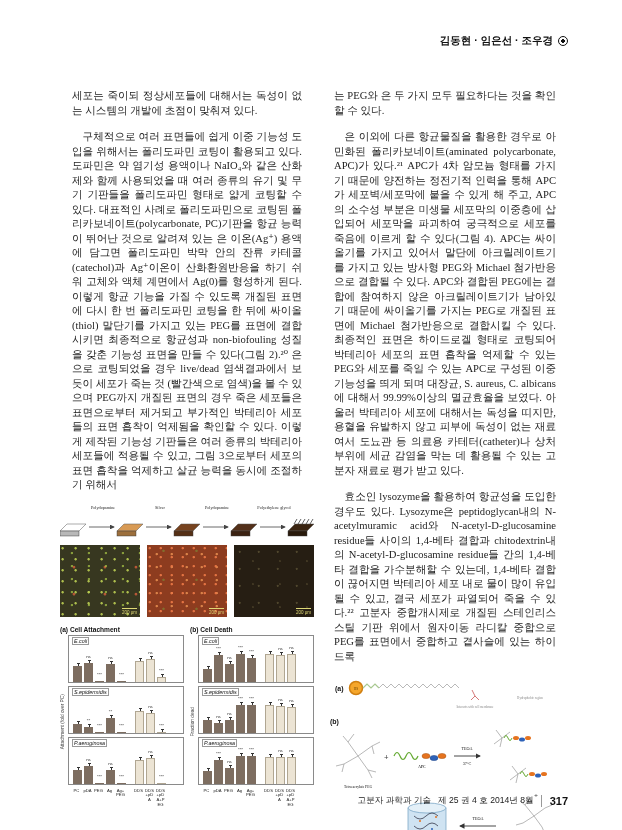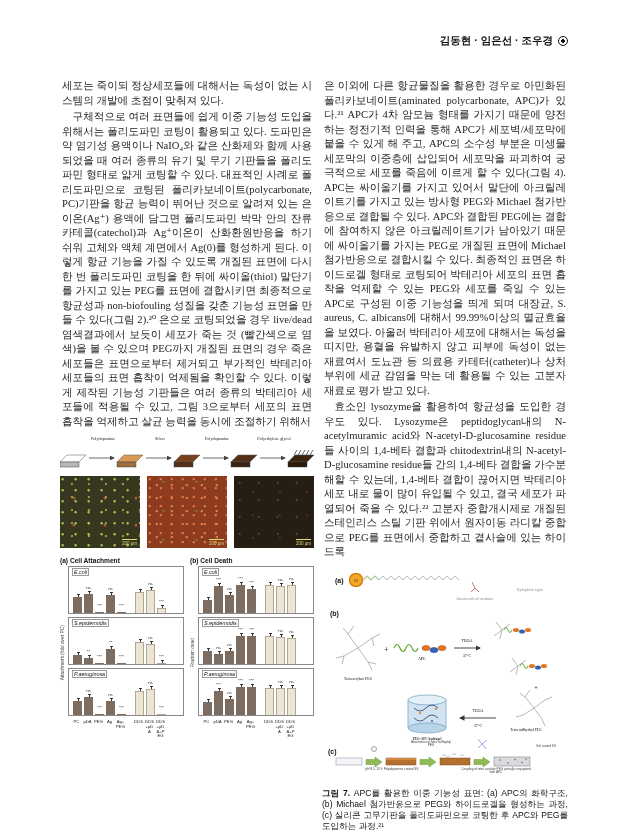--- a/index.html
+++ b/index.html
@@ -7,21 +7,21 @@
         font-family:"Liberation Serif","DejaVu Serif",serif;color:#1c1c1c;border-radius:20px;}
   
   .hdr{position:absolute;top:34px;right:54px;display:flex;align-items:center;gap:5px;
        font-family:"Liberation Sans",sans-serif;font-weight:bold;font-size:10.5px;color:#111;}
   .a-icon{width:10px;height:10px;border:1.8px solid #111;border-radius:50%;box-sizing:border-box;
           background:radial-gradient(circle at center,#111 0 1.6px,#fff 1.7px);}
   
   .col{position:absolute;top:77px;}
   .col-left{left:60px;width:254px;}
   .col-right{left:322px;width:246px;}
-  .para{margin:2px;text-indent:1em;text-align:justify;font-size:10.6px;line-height:14.5px;}
+  .para{margin:12px;text-indent:1em;text-align:justify;font-size:10.6px;line-height:14.5px;}
   .para:first-child{text-indent:0;}
   
   .fig-caption{font-family:"Liberation Sans",sans-serif;font-size:8.6px;line-height:1.28;
                text-align:justify;margin-top:5px;color:#111;}
   .cap-label{font-weight:bold;}
   
   .fig2{margin-top:7px;}
   .fig2-schem{position:relative;height:38px;}
   .fig2-schem svg{position:absolute;left:0;top:10px;}
   .step-label{position:absolute;top:1px;width:44px;text-align:center;
@@ -421,20 +421,21 @@
                 </div>
               </div>
           </div>
         </div>
       </div>
     </div>
   </div>
 
   <div class="col col-right">
     <div>
+        <p class="para">는 PEG와 은 두 가지 모두 필요하다는 것을 확인할 수 있다.</p>
         <p class="para">은 이외에 다른 항균물질을 활용한 경우로 아민화된 폴리카보네이트(aminated polycarbonate, APC)가 있다.²¹ APC가 4차 암모늄 형태를 가지기 때문에 양전하는 정전기적 인력을 통해 APC가 세포벽/세포막에 붙을 수 있게 해 주고, APC의 소수성 부분은 미생물 세포막의 이중층에 삽입되어 세포막을 파괴하여 궁극적으로 세포를 죽음에 이르게 할 수 있다(그림 4). APC는 싸이올기를 가지고 있어서 말단에 아크릴레이트기를 가지고 있는 방사형 PEG와 Michael 첨가반응으로 결합될 수 있다. APC와 결합된 PEG에는 결합에 참여하지 않은 아크릴레이트기가 남아있기 때문에 싸이올기를 가지는 PEG로 개질된 표면에 Michael 첨가반응으로 결합시킬 수 있다. 최종적인 표면은 하이드로겔 형태로 코팅되어 박테리아 세포의 표면 흡착을 억제할 수 있는 PEG와 세포를 죽일 수 있는 APC로 구성된 이중 기능성을 띄게 되며 대장균, S. aureus, C. albicans에 대해서 99.99%이상의 멸균효율을 보였다. 아울러 박테리아 세포에 대해서는 독성을 띠지만, 용혈을 유발하지 않고 피부에 독성이 없는 재료여서 도뇨관 등 의료용 카테터(catheter)나 상처 부위에 세균 감염을 막는 데 활용될 수 있는 고분자 재료로 평가 받고 있다.</p>
         <p class="para">효소인 lysozyme을 활용하여 항균성을 도입한 경우도 있다. Lysozyme은 peptidoglycan내의 N-acetylmuramic acid와 N-acetyl-D-glucosamine residue들 사이의 1,4-베타 결합과 chitodextrin내의 N-acetyl-D-glucosamine residue들 간의 1,4-베타 결합을 가수분해할 수 있는데, 1,4-베타 결합이 끊어지면 박테리아 세포 내로 물이 많이 유입될 수 있고, 결국 세포가 파열되어 죽을 수 있다.²² 고분자 중합개시제로 개질된 스테인리스 스틸 기판 위에서 원자이동 라디칼 중합으로 PEG를 표면에서 중합하고 곁사슬에 있는 하이드록</p>
       </div>
 
     <div class="fig4">
       <svg width="246" height="215" viewBox="0 0 246 215">
         <defs>
           <marker id="ah" markerWidth="6" markerHeight="6" refX="5" refY="3" orient="auto">
             <path d="M0,0L6,3L0,6Z" fill="#333"></path>
           </marker>
@@ -520,14 +521,19 @@
       <div class="f4lab" style="left:204px;top:177px;width:40px;">Gel coated SS</div>
       <div class="f4lab" style="left:138px;top:200px;width:72px;">Coupling of tetra acrylate PEG partially conjugated with APC</div>
     </div>
 
     <p class="fig-caption">
       <span class="cap-label">그림 7.</span>
       <span>APC를 활용한 이중 기능성 표면: (a) APC의 화학구조, (b) Michael 첨가반응으로 PEG와 하이드로겔을 형성하는 과정, (c) 실리콘 고무기판을 폴리도파민으로 코팅한 후 APC와 PEG를 도입하는 과정.²¹</span>
     </p>
   </div>
 
+  <div class="ftr">
+    <span>고분자 과학과 기술</span>
+    <span>제 25 권 4 호 2014년 8월</span>
+    <span class="pageno">317</span>
+  </div>
 
 </div>
 
 </body></html>

